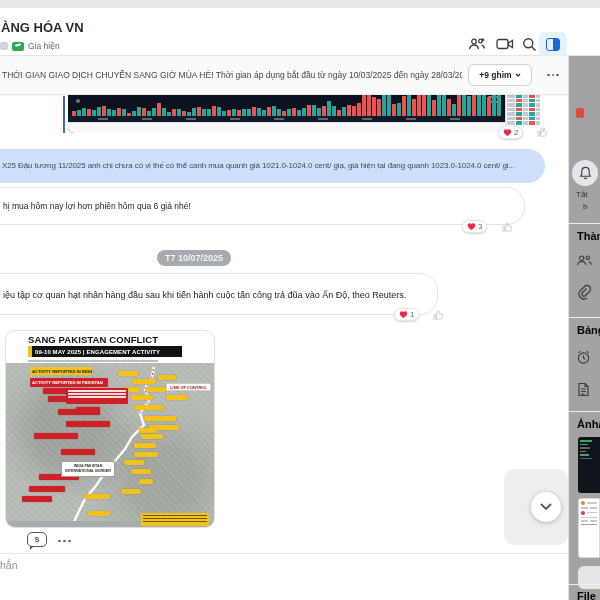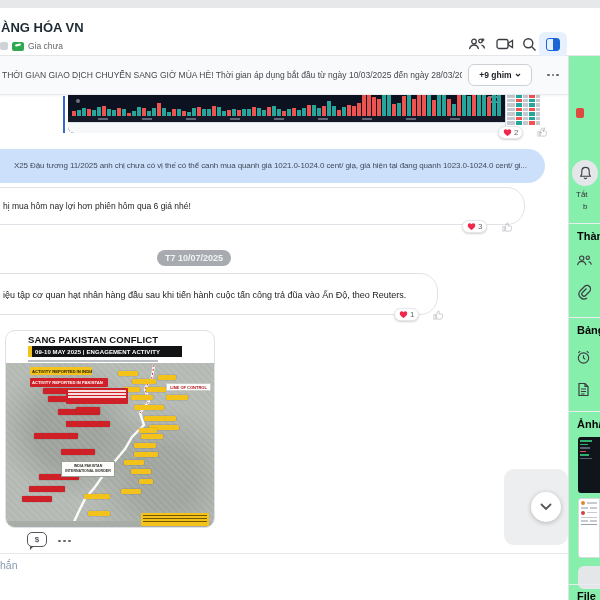--- a/index.html
+++ b/index.html
@@ -42,21 +42,21 @@
   .vbars i { width:4px; display:block; }
   .chart-panel { position:absolute; left:437px; top:0; width:40px; height:40px; background:#fff; border-left:1px solid #d9dcdf; padding:1px; }
   .prow { display:flex; gap:1px; margin-bottom:1px; }
   .prow i { height:3.5px; display:block; border-radius:.5px; }
   .tv-dot { position:absolute; left:8px; top:6px; width:4px; height:4px; border-radius:50%; background:#6c7383; }
   .axis-tick-r { position:absolute; width:12px; height:2px; background:#7b8494; left:420px; }
 
   
   .bubble { border-radius:18px; z-index:2; cursor:pointer; }
   .bubble-blue { left:-30px; top:149px; width:575px; height:34px; background:#cce0fc; }
-  .bubble-blue .t { position:absolute; left:44px; top:12px; width:538px; font-size:8px; letter-spacing:-.1px; color:#404a57; white-space:nowrap; overflow:hidden; }
+  .bubble-blue .t { position:absolute; left:32px; top:12px; width:538px; font-size:8px; letter-spacing:-.1px; color:#404a57; white-space:nowrap; overflow:hidden; }
   .bubble-white { background:#fff; border:1px solid #dfe2e6; }
   .bubble-advice { left:-30px; top:187px; width:555px; height:38px; }
   .bubble-advice .t { position:absolute; left:32px; top:13px; font-size:8.5px; color:#1c1e21; white-space:nowrap; }
   .bubble-reuters { left:-30px; top:273px; width:468px; height:42px; }
   .bubble-reuters .t { position:absolute; left:32px; top:16px; font-size:9px; color:#1c1e21; white-space:nowrap; }
 
   
   .react { z-index:6; display:flex; align-items:center; gap:2px; background:#fff; border:1px solid #e4e6ea; border-radius:9px; height:13px; padding:0 4px; box-shadow:0 1px 2px rgba(0,0,0,.18); font-size:8px; color:#65676b; cursor:pointer; }
   .ghost-thumb { z-index:6; opacity:.55; cursor:pointer; }
 
@@ -95,21 +95,21 @@
 
   .composer-divider { left:0; top:553px; width:568px; height:1px; background:#e6e8eb; }
   .composer-frag { left:0; top:559px; font-size:10.5px; color:#8a9ab5; z-index:2; }
 
   
   .gray-pane { left:504px; top:469px; width:64px; height:76px; background:#edeef0; border-radius:10px; z-index:1; }
   .scroll-btn { left:531px; top:492px; width:30px; height:30px; border-radius:50%; background:#fff; box-shadow:0 1px 5px rgba(0,0,0,.25); display:flex; align-items:center; justify-content:center; cursor:pointer; z-index:7; }
 
   
   .side-divider { left:568px; top:56px; width:1px; height:544px; background:#dfe2e6; }
-  .sidebar { left:569px; top:56px; width:31px; height:544px; background:#86efac; overflow:hidden; }
+  .sidebar { left:569px; top:56px; width:31px; height:544px; background:#a3a3a3; overflow:hidden; }
   .sb { position:absolute; }
   .sb-avatar-frag { left:7px; top:52px; width:8px; height:10px; background:#e0493f; border-radius:2px; }
   .sb-bell-btn { left:3px; top:104px; width:26px; height:26px; border-radius:50%; background:#e4e6e9; display:flex; align-items:center; justify-content:center; cursor:pointer; }
   .sb-mute1 { left:7px; top:134px; font-size:8px; color:#303338; white-space:nowrap; }
   .sb-mute2 { left:14px; top:146px; font-size:8px; color:#303338; }
   .sb-sep { left:0; width:31px; height:1px; background:#ebedf0; }
   .sb-h { font-size:11px; font-weight:bold; color:#050505; white-space:nowrap; }
   .sb-ic { cursor:pointer; }
   .thumb1 { left:9px; top:381px; width:22px; height:56px; background:#10151c; border-radius:3px 0 0 3px; padding:3px 2px; cursor:pointer; }
   .thumb1 i { display:block; height:1.5px; margin-bottom:2px; }
@@ -124,21 +124,21 @@
 
 <div id="app">
 
   <div class="abs top-strip"></div>
 
   <div class="abs header">
     <div class="abs chat-title">ÀNG HÓA VN</div>
     <div class="abs sub-row">
       <span class="cut-avatar"></span>
       <span class="tag-icon"></span>
-      <span class="sub-label">Gia chưa</span>
+      <span class="sub-label">Gia hiện</span>
     </div>
     <div class="hicon" style="left:467px;">
       <svg width="18" height="14" viewBox="0 0 18 14" fill="none" stroke="#3a3d42" stroke-width="1.3">
         <circle cx="6" cy="4.5" r="2.3"></circle>
           <path d="M1.5 12c.6-2.6 2.4-4 4.5-4s3.9 1.4 4.5 4"></path>
         <circle cx="12.5" cy="4" r="1.8"></circle>
           <path d="M13.5 8.2c1.6.3 2.7 1.5 3 3.3"></path>
           <path d="M14.8 1.2v3.2M13.2 2.8h3.2"></path>
       </svg>
     </div>

